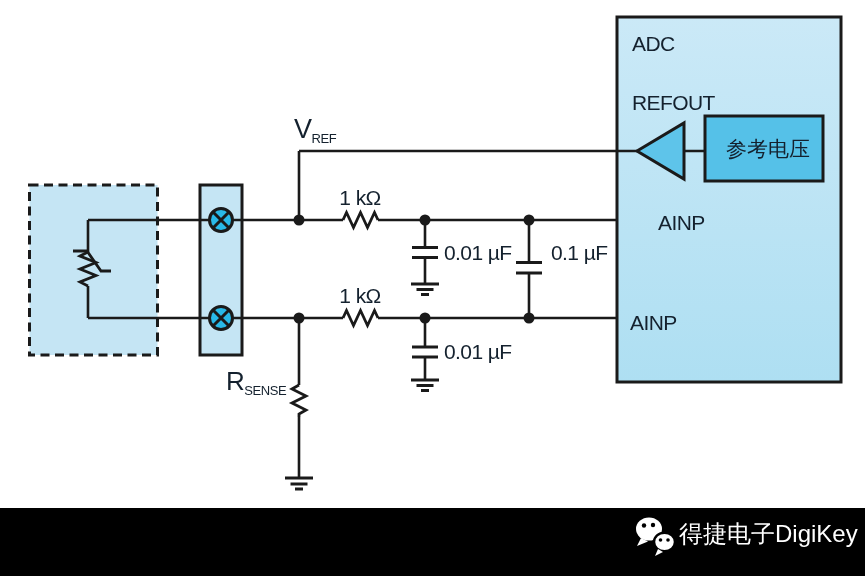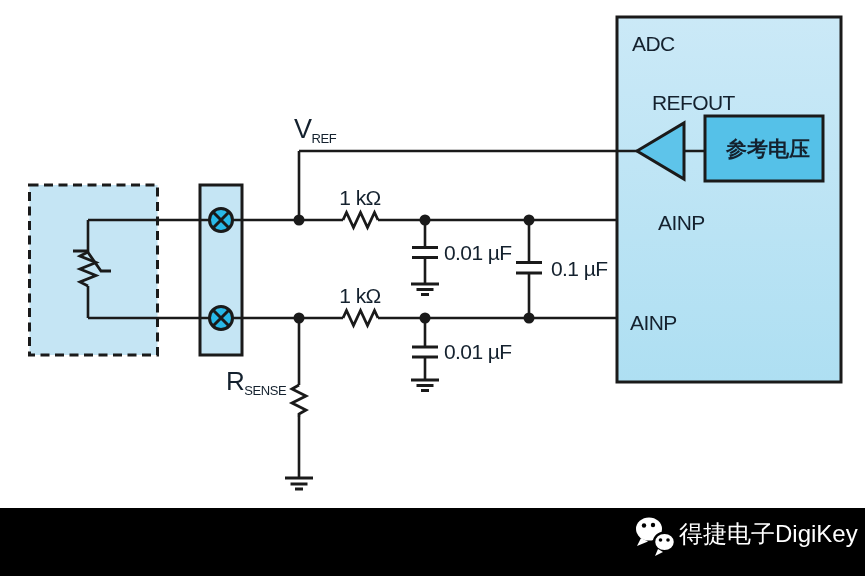--- a/index.html
+++ b/index.html
@@ -13,21 +13,21 @@
     color:var(--text,#14212e);line-height:1;white-space:nowrap;
   }
   .center-x{transform:translateX(-50%);}
   .big27{font-size:27px;}
   .big26{font-size:26px;}
   .subsc{font-size:13px;vertical-align:-5px;letter-spacing:-0.4px;margin-top:8px;}
   .title{font-size:23px;color:#0c0c0c;letter-spacing:0;}
   .refbox-label{
     position:absolute;left:705px;top:116px;width:126px;height:65px;
     display:flex;align-items:center;justify-content:center;
-    font-weight:bold;font-size:21px;color:var(--text,#14212e);letter-spacing:0;
+    font-weight:normal;font-size:21px;color:var(--text,#14212e);letter-spacing:0;
   }
   .footer{
     position:absolute;left:0;top:508px;width:865px;height:80px;
     background:var(--footer-bg,#000);
   }
   .brand{
     position:absolute;left:679px;top:14px;font-size:24px;font-weight:400;
     color:var(--footer-text,#fff);letter-spacing:0;line-height:1;white-space:nowrap;
   }
   .wechat{position:absolute;left:633px;top:4px;}
@@ -103,29 +103,29 @@
 
 
   <div class="lbl big27" style="left:294px;top:116px;">
     <span>V</span><span class="subsc">REF</span>
   </div>
 
   <div class="lbl center-x" style="left:360px;top:187px;">1 kΩ</div>
   <div class="lbl center-x" style="left:360px;top:285px;">1 kΩ</div>
 
   <div class="lbl" style="left:444px;top:242px;">0.01 µF</div>
-  <div class="lbl" style="left:551px;top:258px;">0.1 µF</div>
+  <div class="lbl" style="left:551px;top:242px;">0.1 µF</div>
   <div class="lbl" style="left:444px;top:341px;">0.01 µF</div>
 
   <div class="lbl big26" style="left:226px;top:368px;">
     <span>R</span><span class="subsc">SENSE</span>
   </div>
 
   <div class="lbl" style="left:632px;top:33px;">ADC</div>
-  <div class="lbl" style="left:652px;top:92px;">REFOUT</div>
+  <div class="lbl" style="left:632px;top:92px;">REFOUT</div>
   <div class="lbl" style="left:630px;top:212px;margin-left:28px;">AINP</div>
   <div class="lbl" style="left:630px;top:312px;">AINP</div>
 
   <div class="refbox-label">参考电压</div>
 
   <div class="footer">
     <svg class="wechat" width="44" height="46" viewBox="0 0 44 46">
       <ellipse cx="16" cy="17" rx="13" ry="11.5" fill="#fff"></ellipse>
       <path d="M8,26 L4,34 L15,29.5 Z" fill="#fff"></path>
       <circle cx="11" cy="13.5" r="2.2" fill="#000"></circle>

